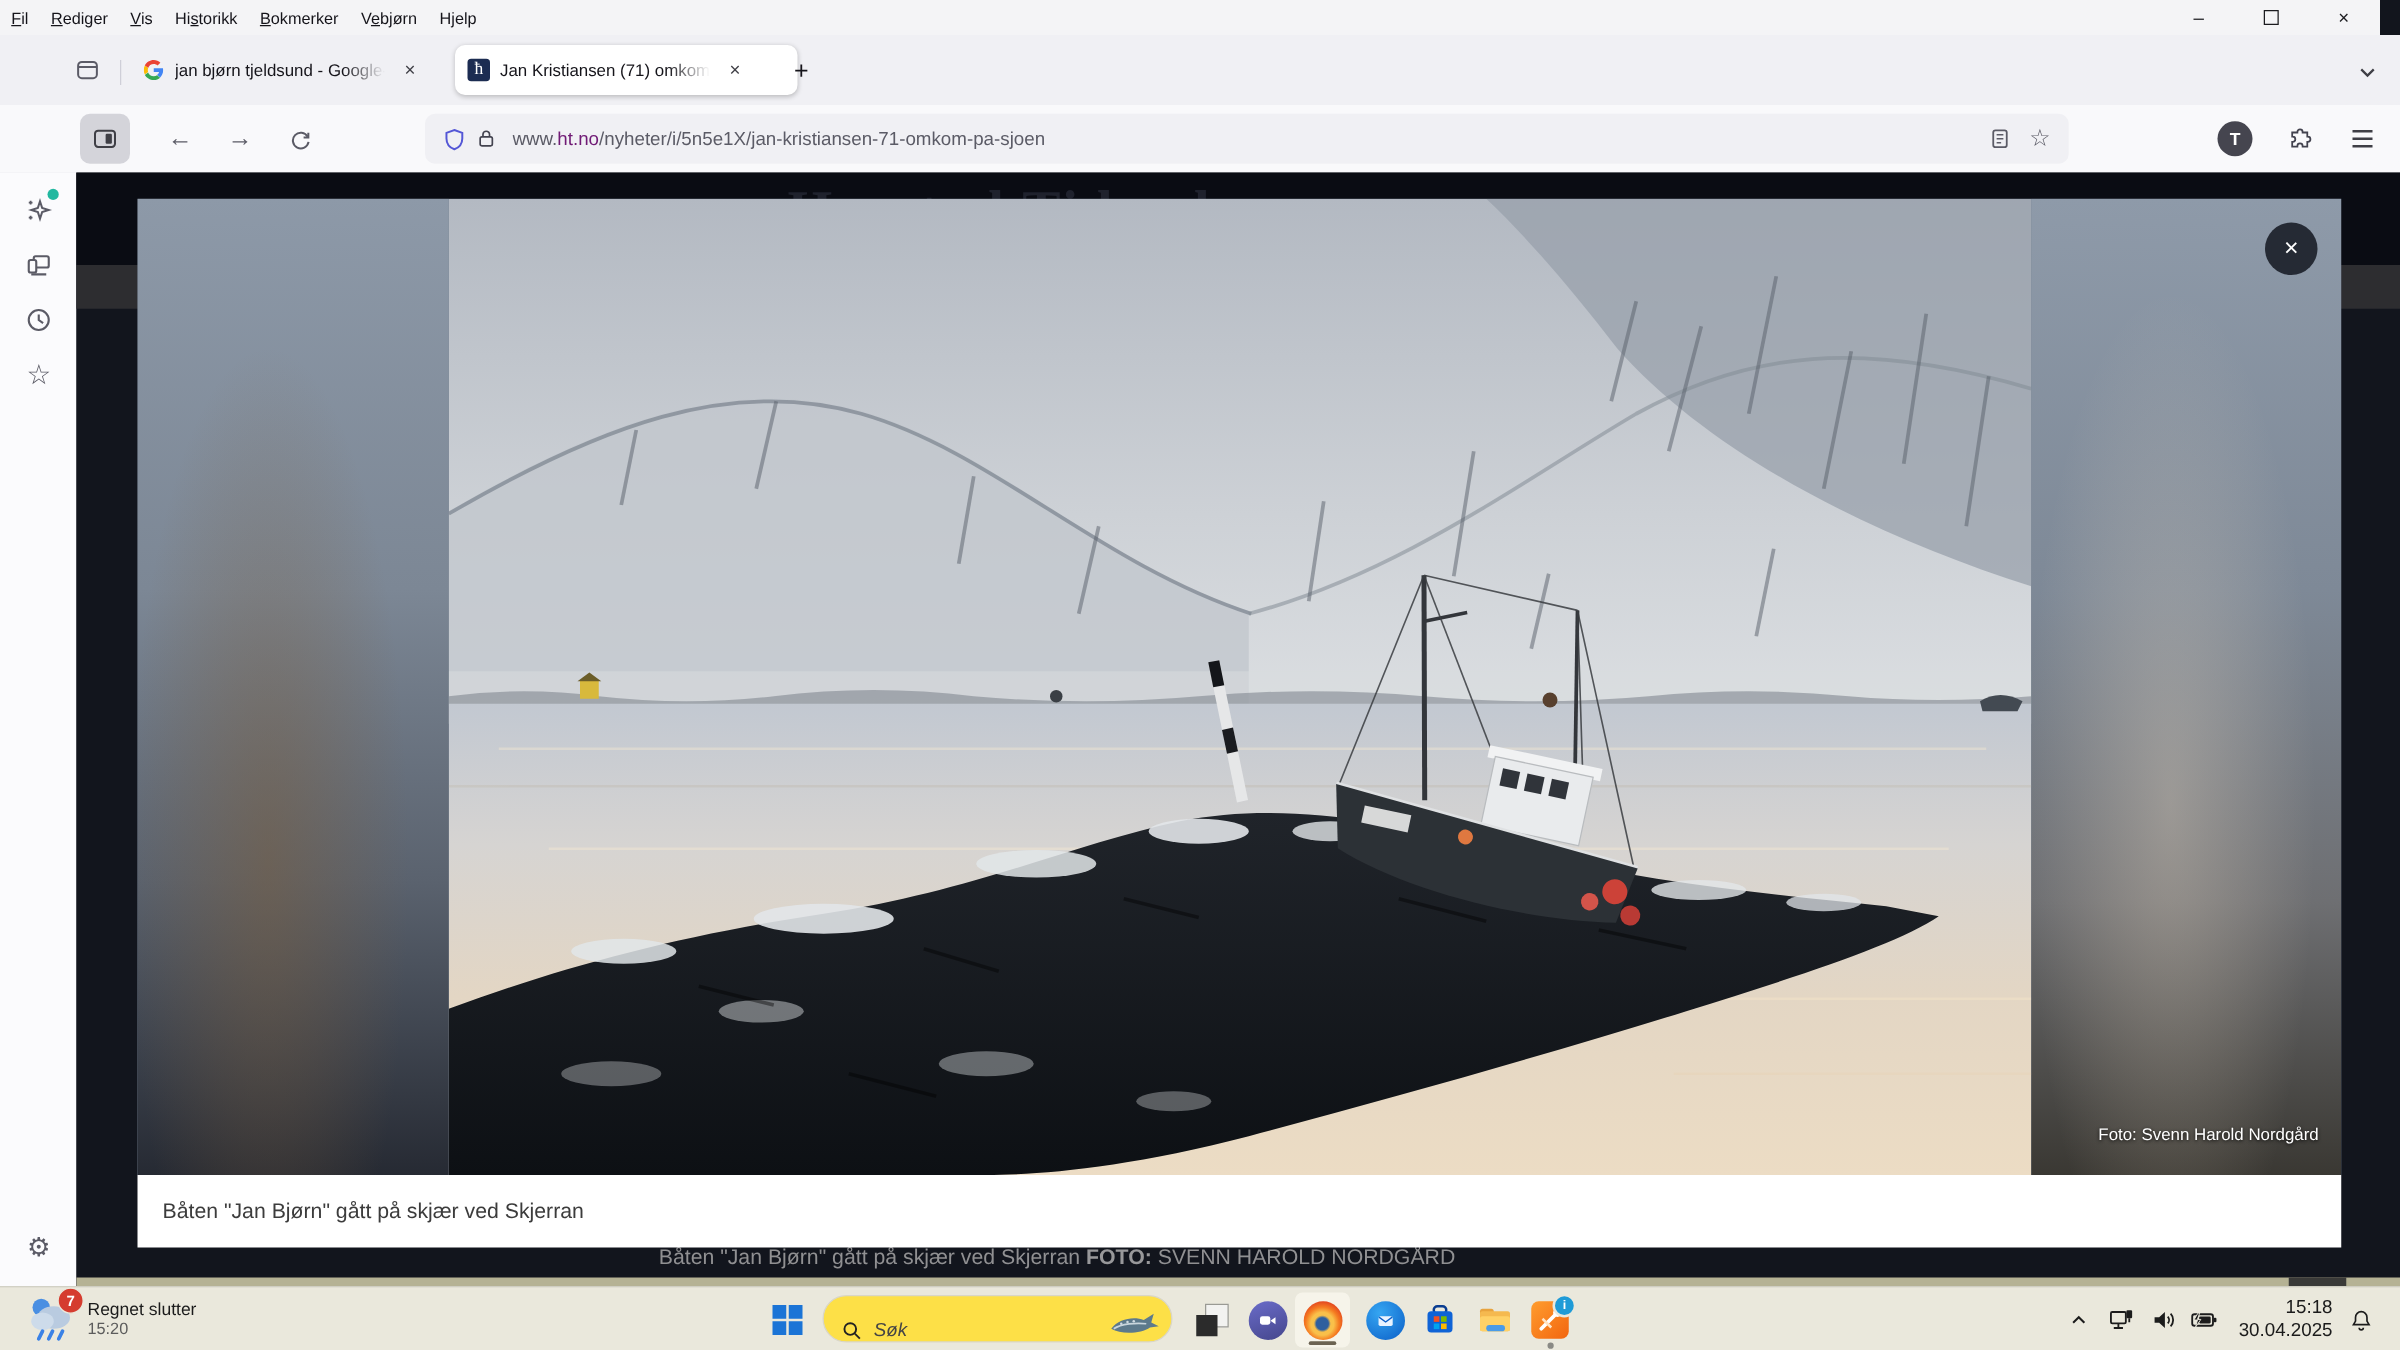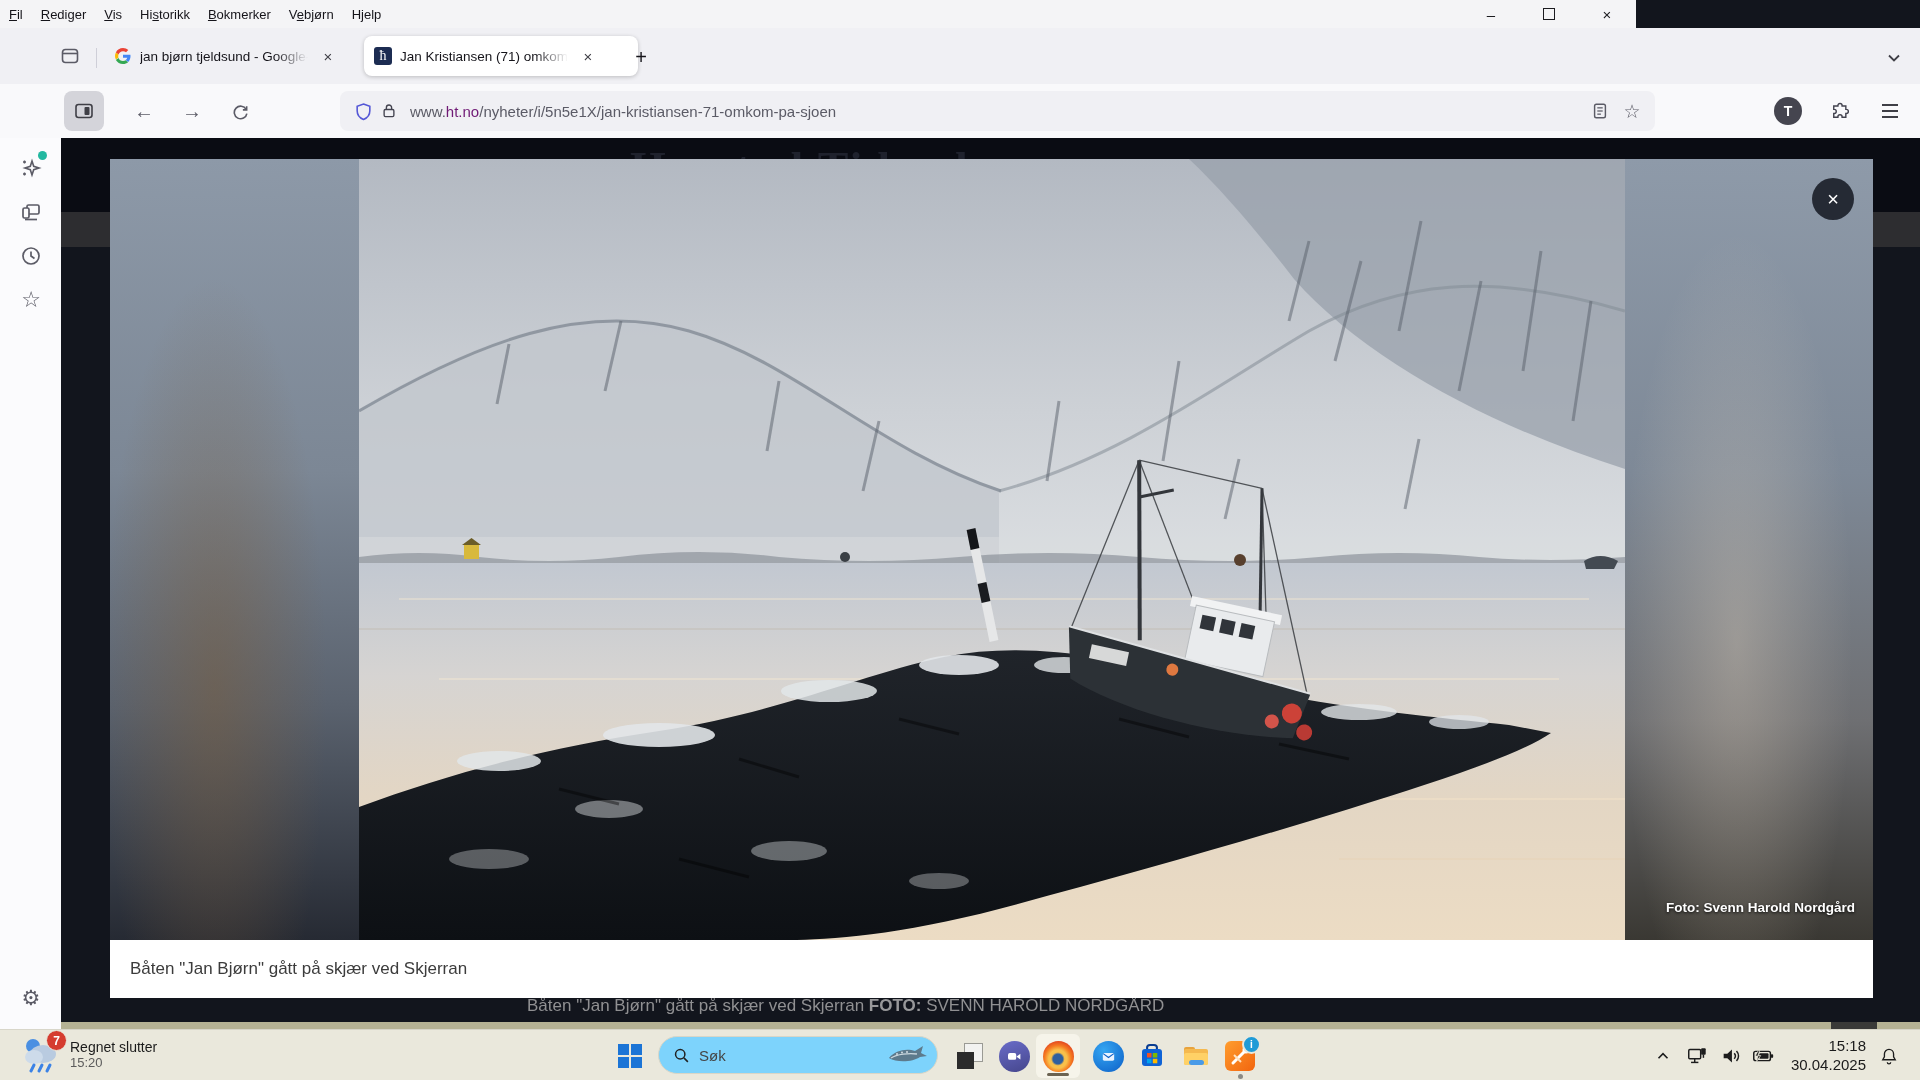--- a/index.html
+++ b/index.html
@@ -1,21 +1,21 @@
 <!DOCTYPE html>
 <html><head>
 <meta charset="utf-8">
 <style>
   html,body{margin:0;padding:0;background:#222;}
   .screen{position:relative;width:1920px;height:1080px;overflow:hidden;
     font-family:"Liberation Sans",sans-serif;background:#12151d;}
   .abs{position:absolute;}
 
   
-  .menubar{left:0;top:0;width:1636px;height:28px;background:#f4f4f6;display:flex;align-items:center;
+  .menubar{left:0;top:0;width:1904px;height:28px;background:#f4f4f6;display:flex;align-items:center;
     font-size:13px;color:#15141a;}
   .menubar .mi{padding:0 9px;cursor:default;}
   .menubar .u{text-decoration:underline;}
   .winctl{position:absolute;right:0;top:0;height:28px;display:flex;}
   .winctl .wc{width:58px;height:28px;display:flex;align-items:center;justify-content:center;color:#1b1b1f;font-size:15px;}
   .wc .maxbox{width:10px;height:10px;border:1.2px solid #1b1b1f;display:block;}
 
   
   .tabbar{left:0;top:28px;width:1920px;height:56px;background:#f0f0f4;}
   .fxview{left:52px;top:10px;width:36px;height:36px;border-radius:6px;display:flex;align-items:center;justify-content:center;}
@@ -68,38 +68,38 @@
   
   .lightbox{left:110px;top:159px;width:1763px;height:839px;}
   .photoarea{left:0;top:0;width:1763px;height:781px;overflow:hidden;background:#717d8c;}
   .blurL{left:0;top:0;width:249px;height:781px;
     background:radial-gradient(ellipse at 42% 68%,rgba(122,94,62,.5),rgba(122,94,62,0) 55%),
       linear-gradient(180deg,#8d99a8 0%,#7c8795 40%,#5a626e 70%,#262a33 100%);}
   .blurR{left:1515px;top:0;width:248px;height:781px;
     background:radial-gradient(ellipse at 45% 62%,rgba(232,216,194,.35),rgba(232,216,194,0) 60%),
       linear-gradient(180deg,#8e9aa9 0%,#7e8removed 0%,#7e8997 40%,#6e6f72 70%,#3a3833 100%);}
   .photo{left:249px;top:0;width:1266px;height:781px;}
-  .credit{right:18px;top:741px;color:#fff;font-size:13.5px;font-weight:bold;text-shadow:0 1px 3px rgba(0,0,0,.9);}
+  .credit{right:18px;top:741px;color:#fff;font-size:13.5px;font-weight:normal;text-shadow:0 1px 3px rgba(0,0,0,.9);}
   .lbclose{left:1702px;top:19px;width:42px;height:42px;border-radius:50%;background:rgba(28,33,42,.92);
     color:#fff;display:flex;align-items:center;justify-content:center;font-size:20px;}
   .captionbar{left:0;top:781px;width:1763px;height:58px;background:#ffffff;display:flex;align-items:center;}
   .captionbar span{margin-left:20px;font-size:17px;color:#3c3c3c;}
 
   
   .taskbar{left:0;top:1029px;width:1920px;height:51px;background:#eae8dc;border-top:1px solid #d8d6c9;}
   .weather{left:22px;top:4px;display:flex;align-items:center;gap:8px;}
   .wbadge{position:absolute;left:24px;top:-4px;width:19px;height:19px;border-radius:50%;background:#d53c2f;color:#fff;
     font-size:12px;font-weight:bold;display:flex;align-items:center;justify-content:center;border:1.5px solid #eae8dc;}
   .wtxt1{font-size:14px;color:#1b1b1b;text-align:center;}
   .wtxt2{font-size:13px;color:#5c5c5c;}
   .startbtn{left:615px;top:11px;width:30px;height:30px;display:flex;align-items:center;justify-content:center;}
   .winlogo{display:grid;grid-template-columns:11px 11px;grid-template-rows:11px 11px;gap:2px;}
   .winlogo i{background:#1b74d6;display:block;}
-  .searchpill{left:658px;top:6px;width:280px;height:38px;background:#7dd3fc;border:1px solid #d9d6c7;border-radius:19px;
-    display:flex;align-items:center;padding:0 6px 0 14px;box-sizing:border-box;gap:9px;overflow:hidden;}
+  .searchpill{left:658px;top:6px;width:280px;height:38px;background:#fde047;border:1px solid #d9d6c7;border-radius:19px;
+    display:flex;align-items:flex-end;padding:0 6px 0 14px;box-sizing:border-box;gap:9px;overflow:hidden;font-style:italic;}
   .searchpill .stxt{color:#454545;font-size:15px;flex:1;}
   .tbicon{position:absolute;top:4px;width:44px;height:44px;border-radius:6px;display:flex;align-items:center;justify-content:center;}
   .tbicon.activeapp{background:#f6f4ea;}
   .runpill{position:absolute;top:43px;width:22px;height:3px;border-radius:2px;background:#6b6352;}
   .rundot{position:absolute;top:44px;width:5px;height:5px;border-radius:50%;background:#8a8a85;}
   .ffcircle{width:31px;height:31px;border-radius:50%;
     background:radial-gradient(circle at 48% 58%,#2f5f9e 0 20%,#f9c04a 28% 38%,#f57c21 55%,#e2431f 76%,#bf2c5e 100%);}
   .chatcircle{width:31px;height:31px;border-radius:50%;background:linear-gradient(160deg,#6a6cc9,#45468c);display:flex;align-items:center;justify-content:center;}
   .tbirdcircle{width:31px;height:31px;border-radius:50%;background:radial-gradient(circle at 35% 30%,#35a6f2,#0c5fc7);display:flex;align-items:center;justify-content:center;}
   .orangeapp{width:30px;height:30px;border-radius:6px;background:linear-gradient(135deg,#ff9d2e,#f2650f);position:relative;}

